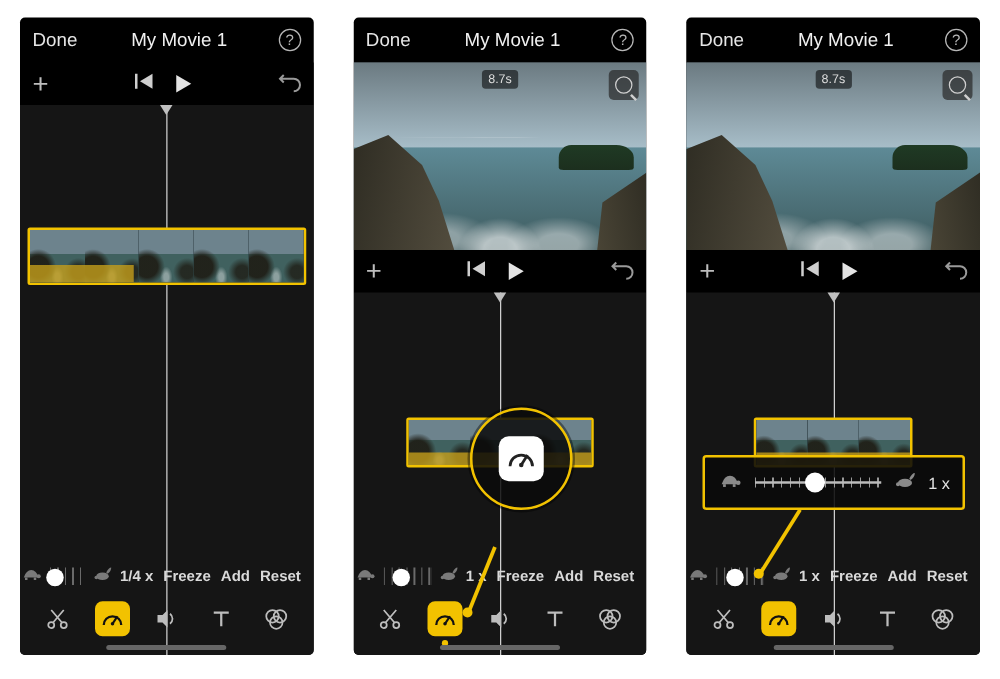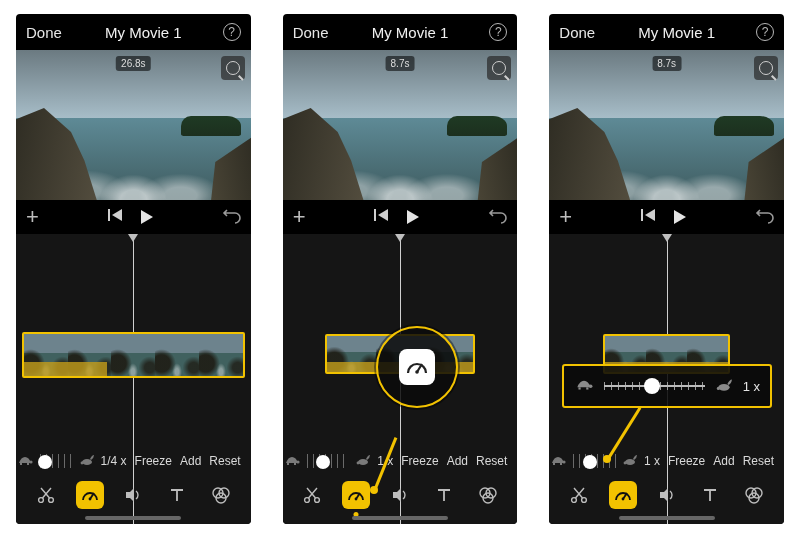--- a/index.html
+++ b/index.html
@@ -154,21 +154,21 @@
   }
   .clip .partial-shade {
     position:absolute; left:0; bottom:0; width:38%; height:14px;
     background:#c49d1a; opacity:.8;
   }
   .clip.short .thumb:nth-child(n+4){ display:none;}
 
   
   .ruler {
     position:absolute; left:0; right:10px; bottom:50px;
-    height:26px; display:flex; align-items:center;
+    height:26px; display:flex; align-items:center;font-weight:bold;
   }
   .ruler .ticks {
     flex:1; height:14px; position:relative;
     background:
       repeating-linear-gradient(to right, #6a6a6a 0 1px, transparent 1px 6px);
     border-top:1px solid transparent;
   }
   .ruler .knob {
     position:absolute; top:50%; transform:translate(-50%,-50%);
     width:14px; height:14px; border-radius:50%; background:#fff;
@@ -231,32 +231,20 @@
 <div class="stage">
   <div class="panels">
 
     <div class="phone">
       <div class="hdr">
         <span>Done</span>
         <span class="title">My Movie 1</span>
         <span class="help">?</span>
       </div>
 
-      <div class="preview">
-        <div class="sky"></div>
-          <div class="sea"></div>
-          <div class="wave"></div>
-        <div class="trees"></div>
-          <div class="rock-l"></div>
-          <div class="rock-r"></div>
-        <div class="dur-badge">26.8s</div>
-        <div class="zoom">
-            <span class="mag"></span>
-          </div>
-      </div>
 
       <div class="transport">
         <span class="plus">+</span>
         <div class="tgroup">
           <span>
             <svg width="16" height="14">
                 <rect x="0" y="1" width="2" height="12" fill="#cfcfcf"></rect>
                 <polygon points="14,1 14,13 4,7" fill="#cfcfcf"></polygon>
               </svg>
           </span>

